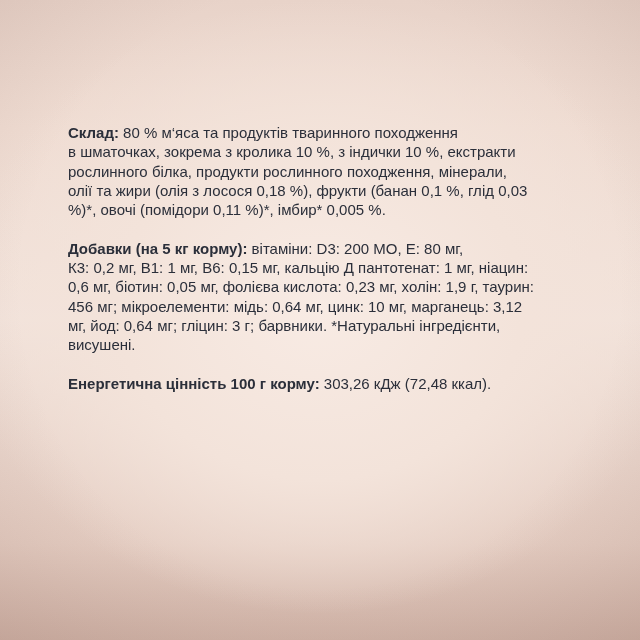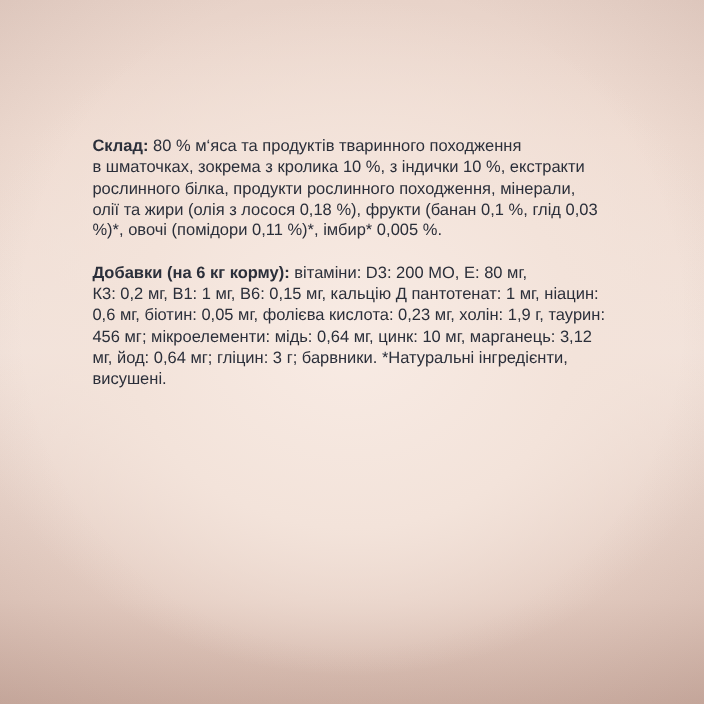--- a/index.html
+++ b/index.html
@@ -10,39 +10,40 @@
       linear-gradient(180deg, #e8d3c9 0%, #efdcd2 20%, #f2e3db 50%, #e3cbc0 85%, #cfb2a6 100%);
     position: relative;
     font-family: "Liberation Sans", "DejaVu Sans", sans-serif;
   }
   .vignette {
     position: absolute; inset: 0;
     background: radial-gradient(ellipse 85% 85% at 50% 45%, rgba(0,0,0,0) 55%, rgba(120,80,70,0.18) 100%);
     pointer-events: none;
   }
   .content {
-    position: absolute; left: 84px; top: 123px; width: 480px;
+    position: absolute; left: 68px; top: 123px; width: 480px;
     color: #2b2f3a; font-size: 15px; line-height: 19.3px;
   }
   .para { margin: 0 0 19.3px 0; white-space: pre-line; }
   .para b { font-weight: bold; }
 </style>
 </head>
 <body>
 
 <div class="vignette"></div>
 
 <div class="content">
   <p class="para"><b>Склад:</b><span> 80 % м‘яса та продуктів тваринного походження
 в шматочках, зокрема з кролика 10 %, з індички 10 %, екстракти
 рослинного білка, продукти рослинного походження, мінерали,
 олії та жири (олія з лосося 0,18 %), фрукти (банан 0,1 %, глід 0,03
 %)*, овочі (помідори 0,11 %)*, імбир* 0,005 %.</span></p>
 
-  <p class="para"><b>Добавки (на 6 кг корму):</b><span> вітаміни: D3: 200 МО, E: 80 мг,
+  <p class="para"><b>Добавки (на 5 кг корму):</b><span> вітаміни: D3: 200 МО, E: 80 мг,
 К3: 0,2 мг, В1: 1 мг, В6: 0,15 мг, кальцію Д пантотенат: 1 мг, ніацин:
 0,6 мг, біотин: 0,05 мг, фолієва кислота: 0,23 мг, холін: 1,9 г, таурин:
 456 мг; мікроелементи: мідь: 0,64 мг, цинк: 10 мг, марганець: 3,12
 мг, йод: 0,64 мг; гліцин: 3 г; барвники. *Натуральні інгредієнти,
 висушені.</span></p>
 
 
+  <p class="para"><b>Енергетична цінність 100 г корму:</b><span> 303,26 кДж (72,48 ккал).</span></p>
 </div>
 
 </body></html>

